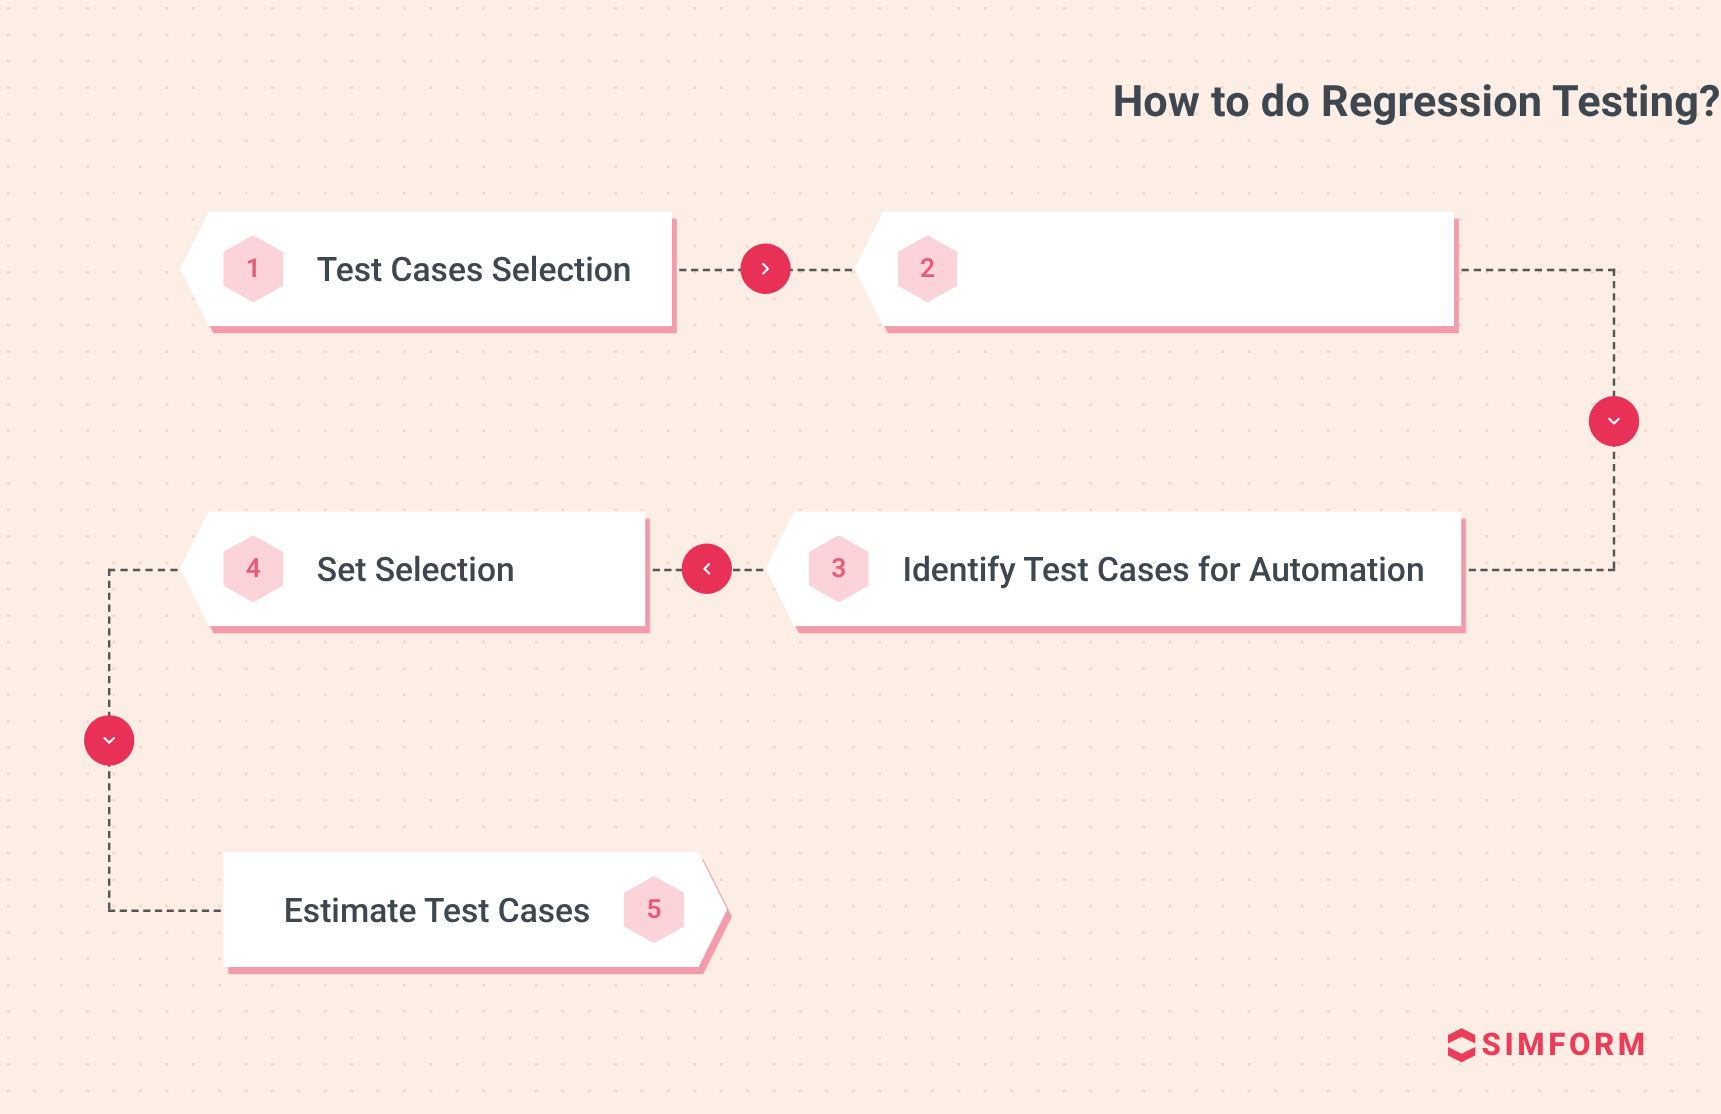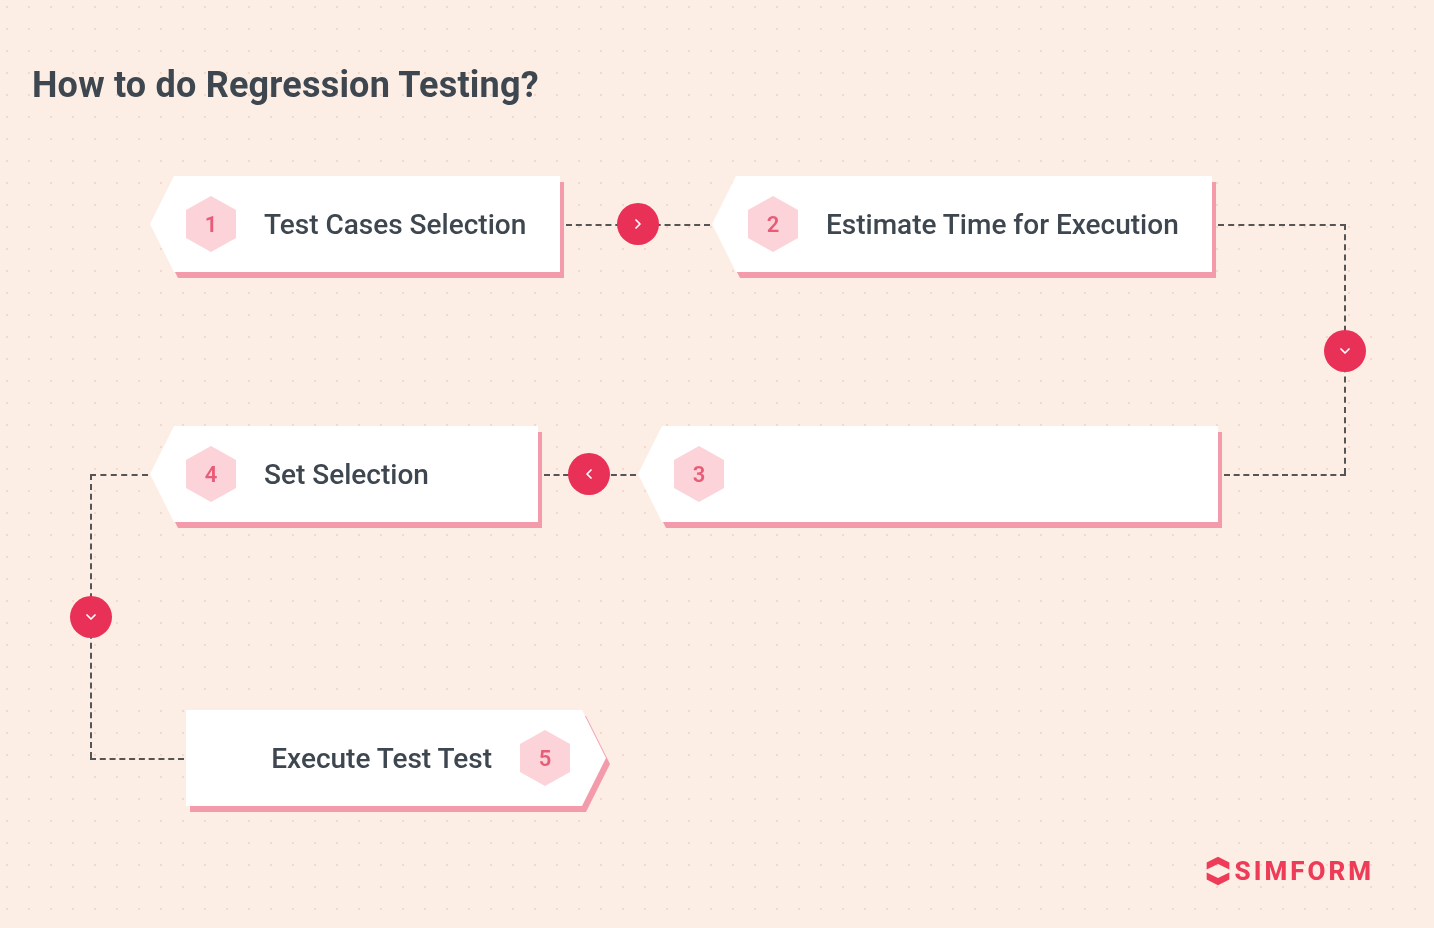--- a/index.html
+++ b/index.html
@@ -23,27 +23,26 @@
     background-image:radial-gradient(var(--dot) 1.2px, transparent 1.2px);
     background-size:22px 22px;
     background-position:-4px -4px;
     font-family:-apple-system,BlinkMacSystemFont,"Segoe UI",Roboto,"Helvetica Neue",Arial,sans-serif;
     position:relative;
     overflow:hidden;
   }
 
   .title{
     position:absolute;
-    top:64px;left:0;right:16px;
-    text-align:left;
+    top:64px;left:0;right:0;
+    text-align:right;
     font-size:36px;
     font-weight:700;
     color:var(--text);
     letter-spacing:.2px;
-    margin-left:32px;
   }
 
   
   .step{
     position:absolute;
     height:96px;
     background:transparent;
     filter:drop-shadow(4px 6px 0 var(--shadow-pink));
   }
   .step .body{
@@ -122,47 +121,47 @@
       </div>
     <div class="label">Test Cases Selection</div>
   </div>
 </div>
 
 <div class="step" style="left:712px;top:176px;width:500px;">
   <div class="body">
     <div class="hex">
         <span>2</span>
       </div>
-    <div class="label">Estimate Time for Execution</div>
   </div>
 </div>
 
 <div class="step" style="left:638px;top:426px;width:580px;">
   <div class="body">
     <div class="hex">
         <span>3</span>
       </div>
+    <div class="label">Identify Test Cases for Automation</div>
   </div>
 </div>
 
 <div class="step" style="left:150px;top:426px;width:388px;">
   <div class="body">
     <div class="hex">
         <span>4</span>
       </div>
     <div class="label">Set Selection</div>
   </div>
 </div>
 
 <div class="step right" style="left:186px;top:710px;width:420px;">
   <div class="body">
     <div class="hex">
         <span>5</span>
       </div>
-    <div class="label">Execute Test Test</div>
+    <div class="label">Estimate Test Cases</div>
   </div>
 </div>
 
 <div class="hline" style="left:566px;top:224px;width:144px;"></div>
 <div class="arrow-circle" style="left:617px;top:203px;">
   <svg viewBox="0 0 24 24">
       <polyline points="9 6 15 12 9 18"></polyline>
     </svg>
 </div>
 

